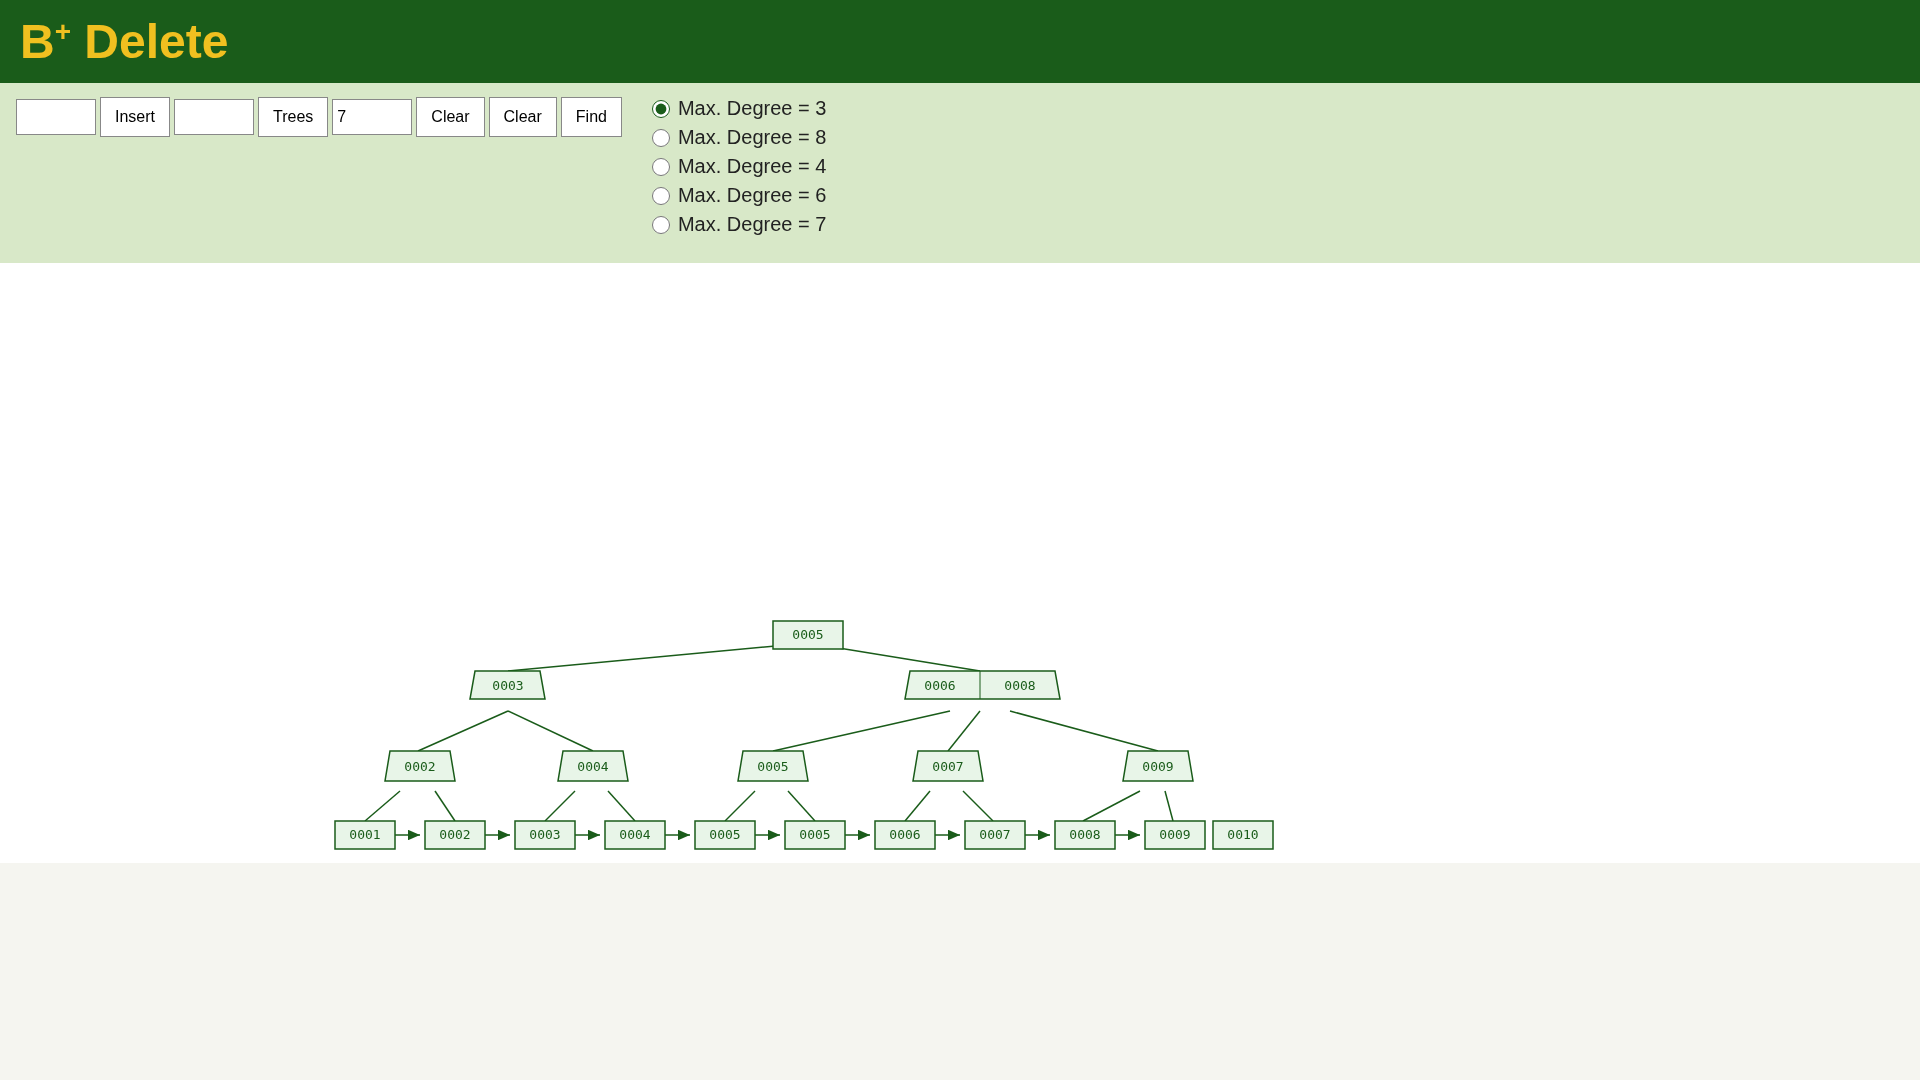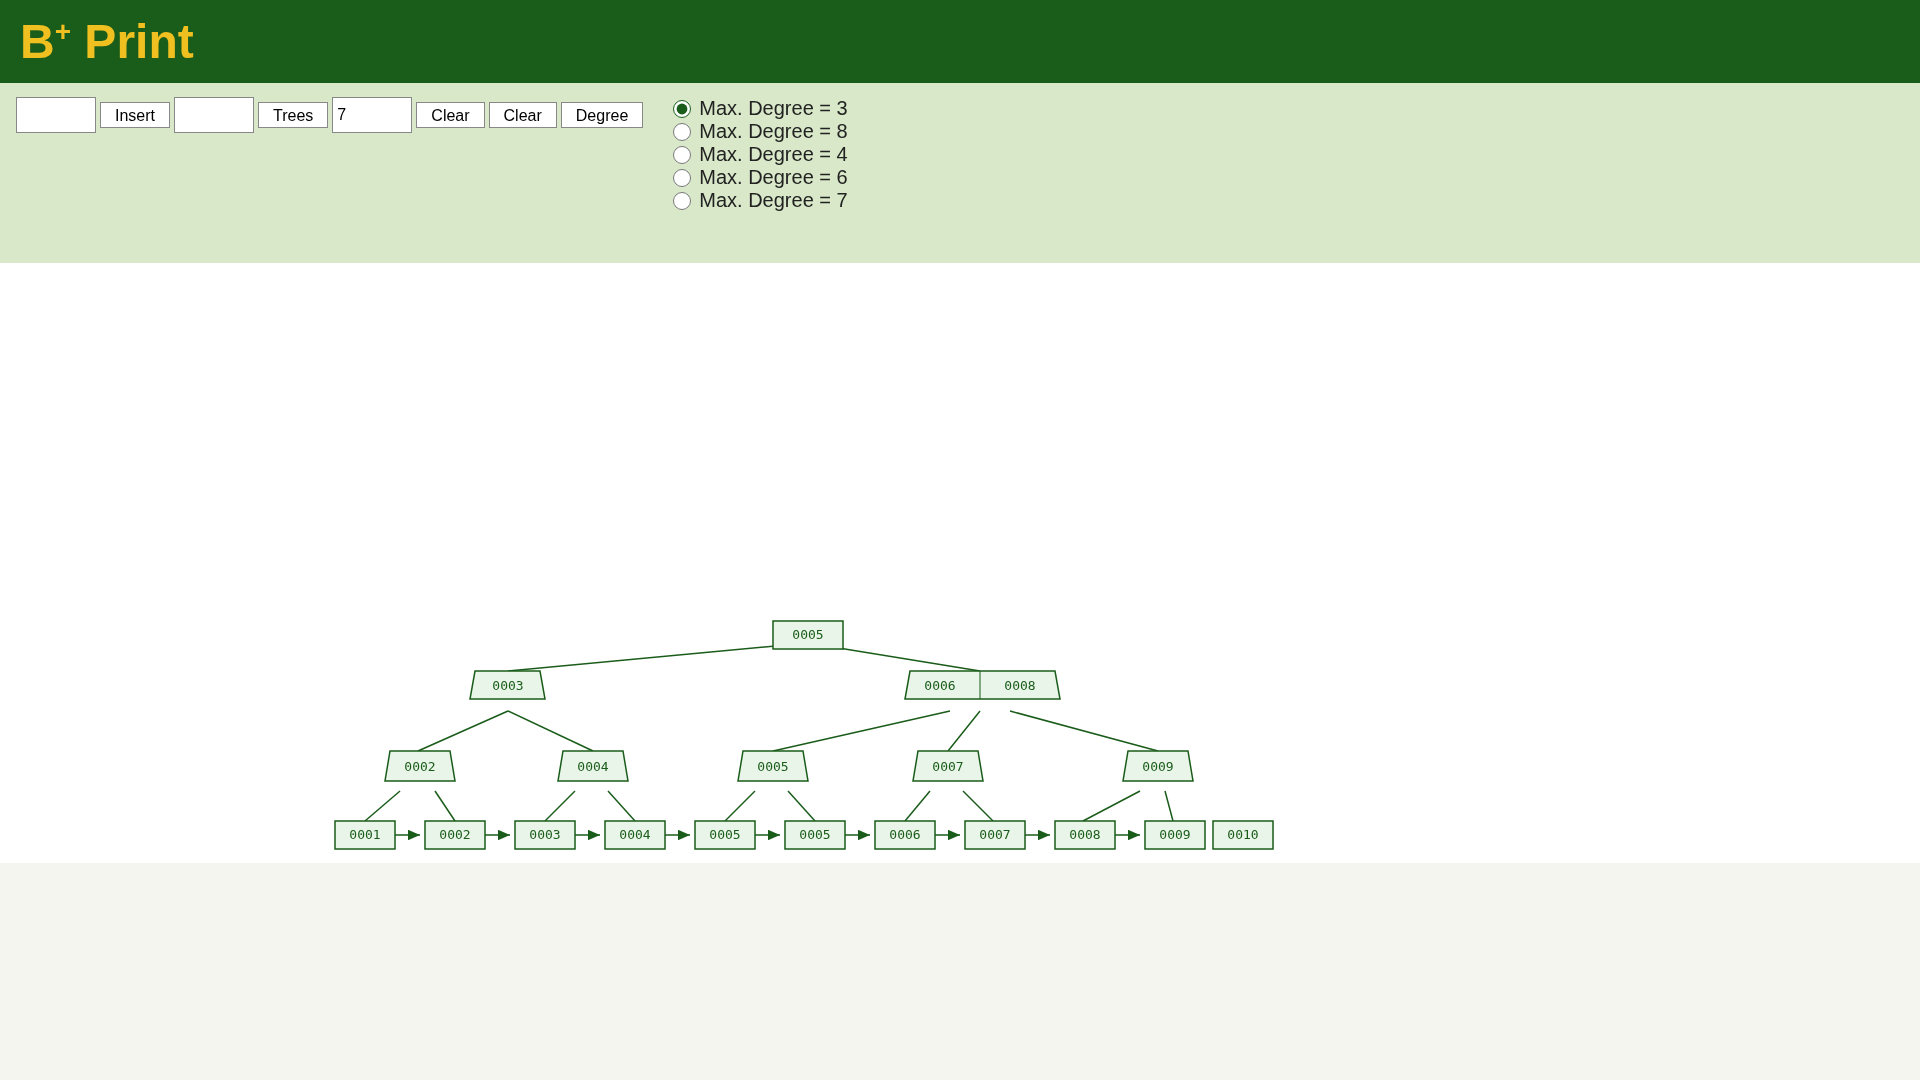--- a/index.html
+++ b/index.html
@@ -38,32 +38,33 @@
     .toolbar-left input {
       width: 80px;
       height: 36px;
       border: 1px solid #888;
       padding: 4px;
       font-size: 16px;
       background: white;
     }
 
     .toolbar-left button {
-      height: 26px;
+      height: 40px;
       padding: 4px 14px;
       border: 1px solid #888;
       background: white;
       font-size: 16px;
       cursor: pointer;
     }
 
     .toolbar-right {
       margin-left: 30px;
       display: flex;
       flex-direction: column;
+      gap: 6px;
     }
 
     .radio-item {
       display: flex;
       align-items: center;
       gap: 8px;
       font-size: 20px;
       color: #222;
       cursor: pointer;
     }
@@ -118,34 +119,34 @@
       fill: #e8f5e8;
       stroke: #1a5c1a;
       stroke-width: 1.5;
     }
   </style>
 </head>
 <body>
 
 <div id="header">
   <h1>
-    <span>B</span><sup>+</sup><span> Print</span>
+    <span>B</span><sup>+</sup><span> Delete</span>
   </h1>
 </div>
 
 <div id="toolbar">
   <div class="toolbar-left">
     <input type="text" placeholder="" style="">
     <button>Insert</button>
     <input type="text" placeholder="" style="">
     <button>Trees</button>
     <input type="text" value="7" style="width: 80px;">
     <button>Clear</button>
     <button>Clear</button>
-    <button>Degree</button>
+    <button>Find</button>
   </div>
 
   <div class="toolbar-right">
     <label class="radio-item">
       <input type="radio" name="degree" value="3" checked="" style="">
       <span>Max. Degree = 3</span>
     </label>
     <label class="radio-item">
       <input type="radio" name="degree" value="4" style="">
       <span>Max. Degree = 8</span>

